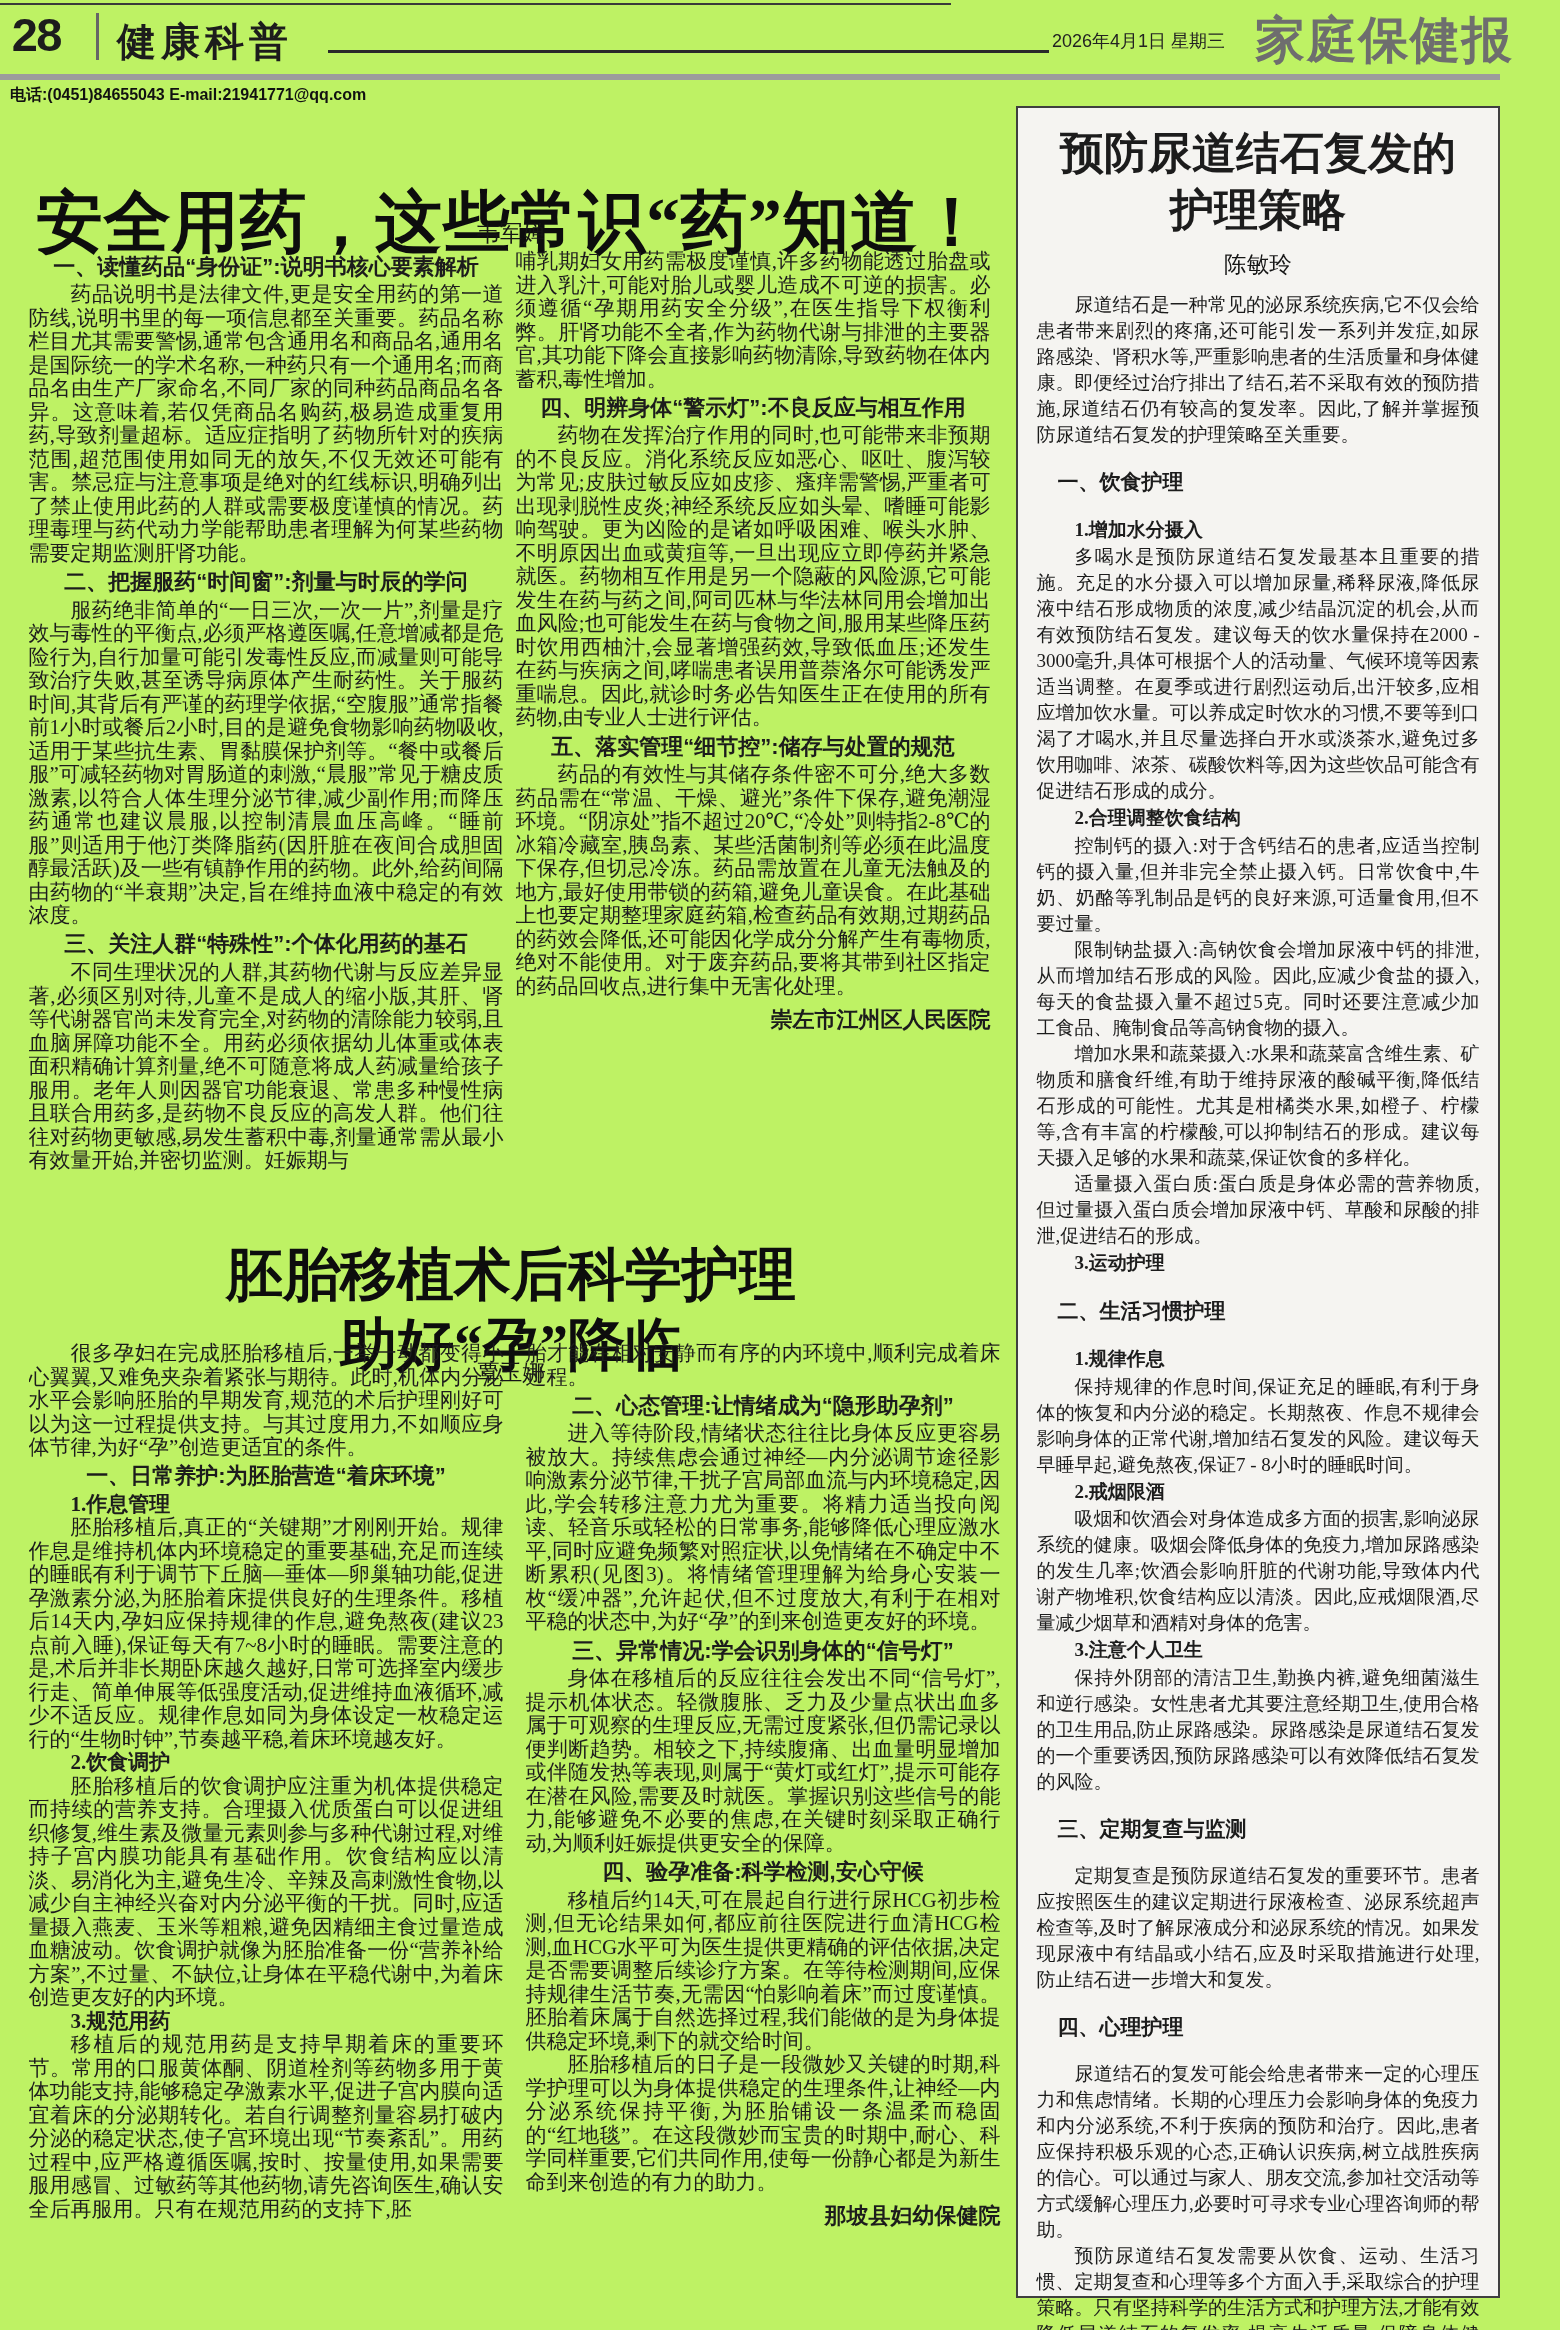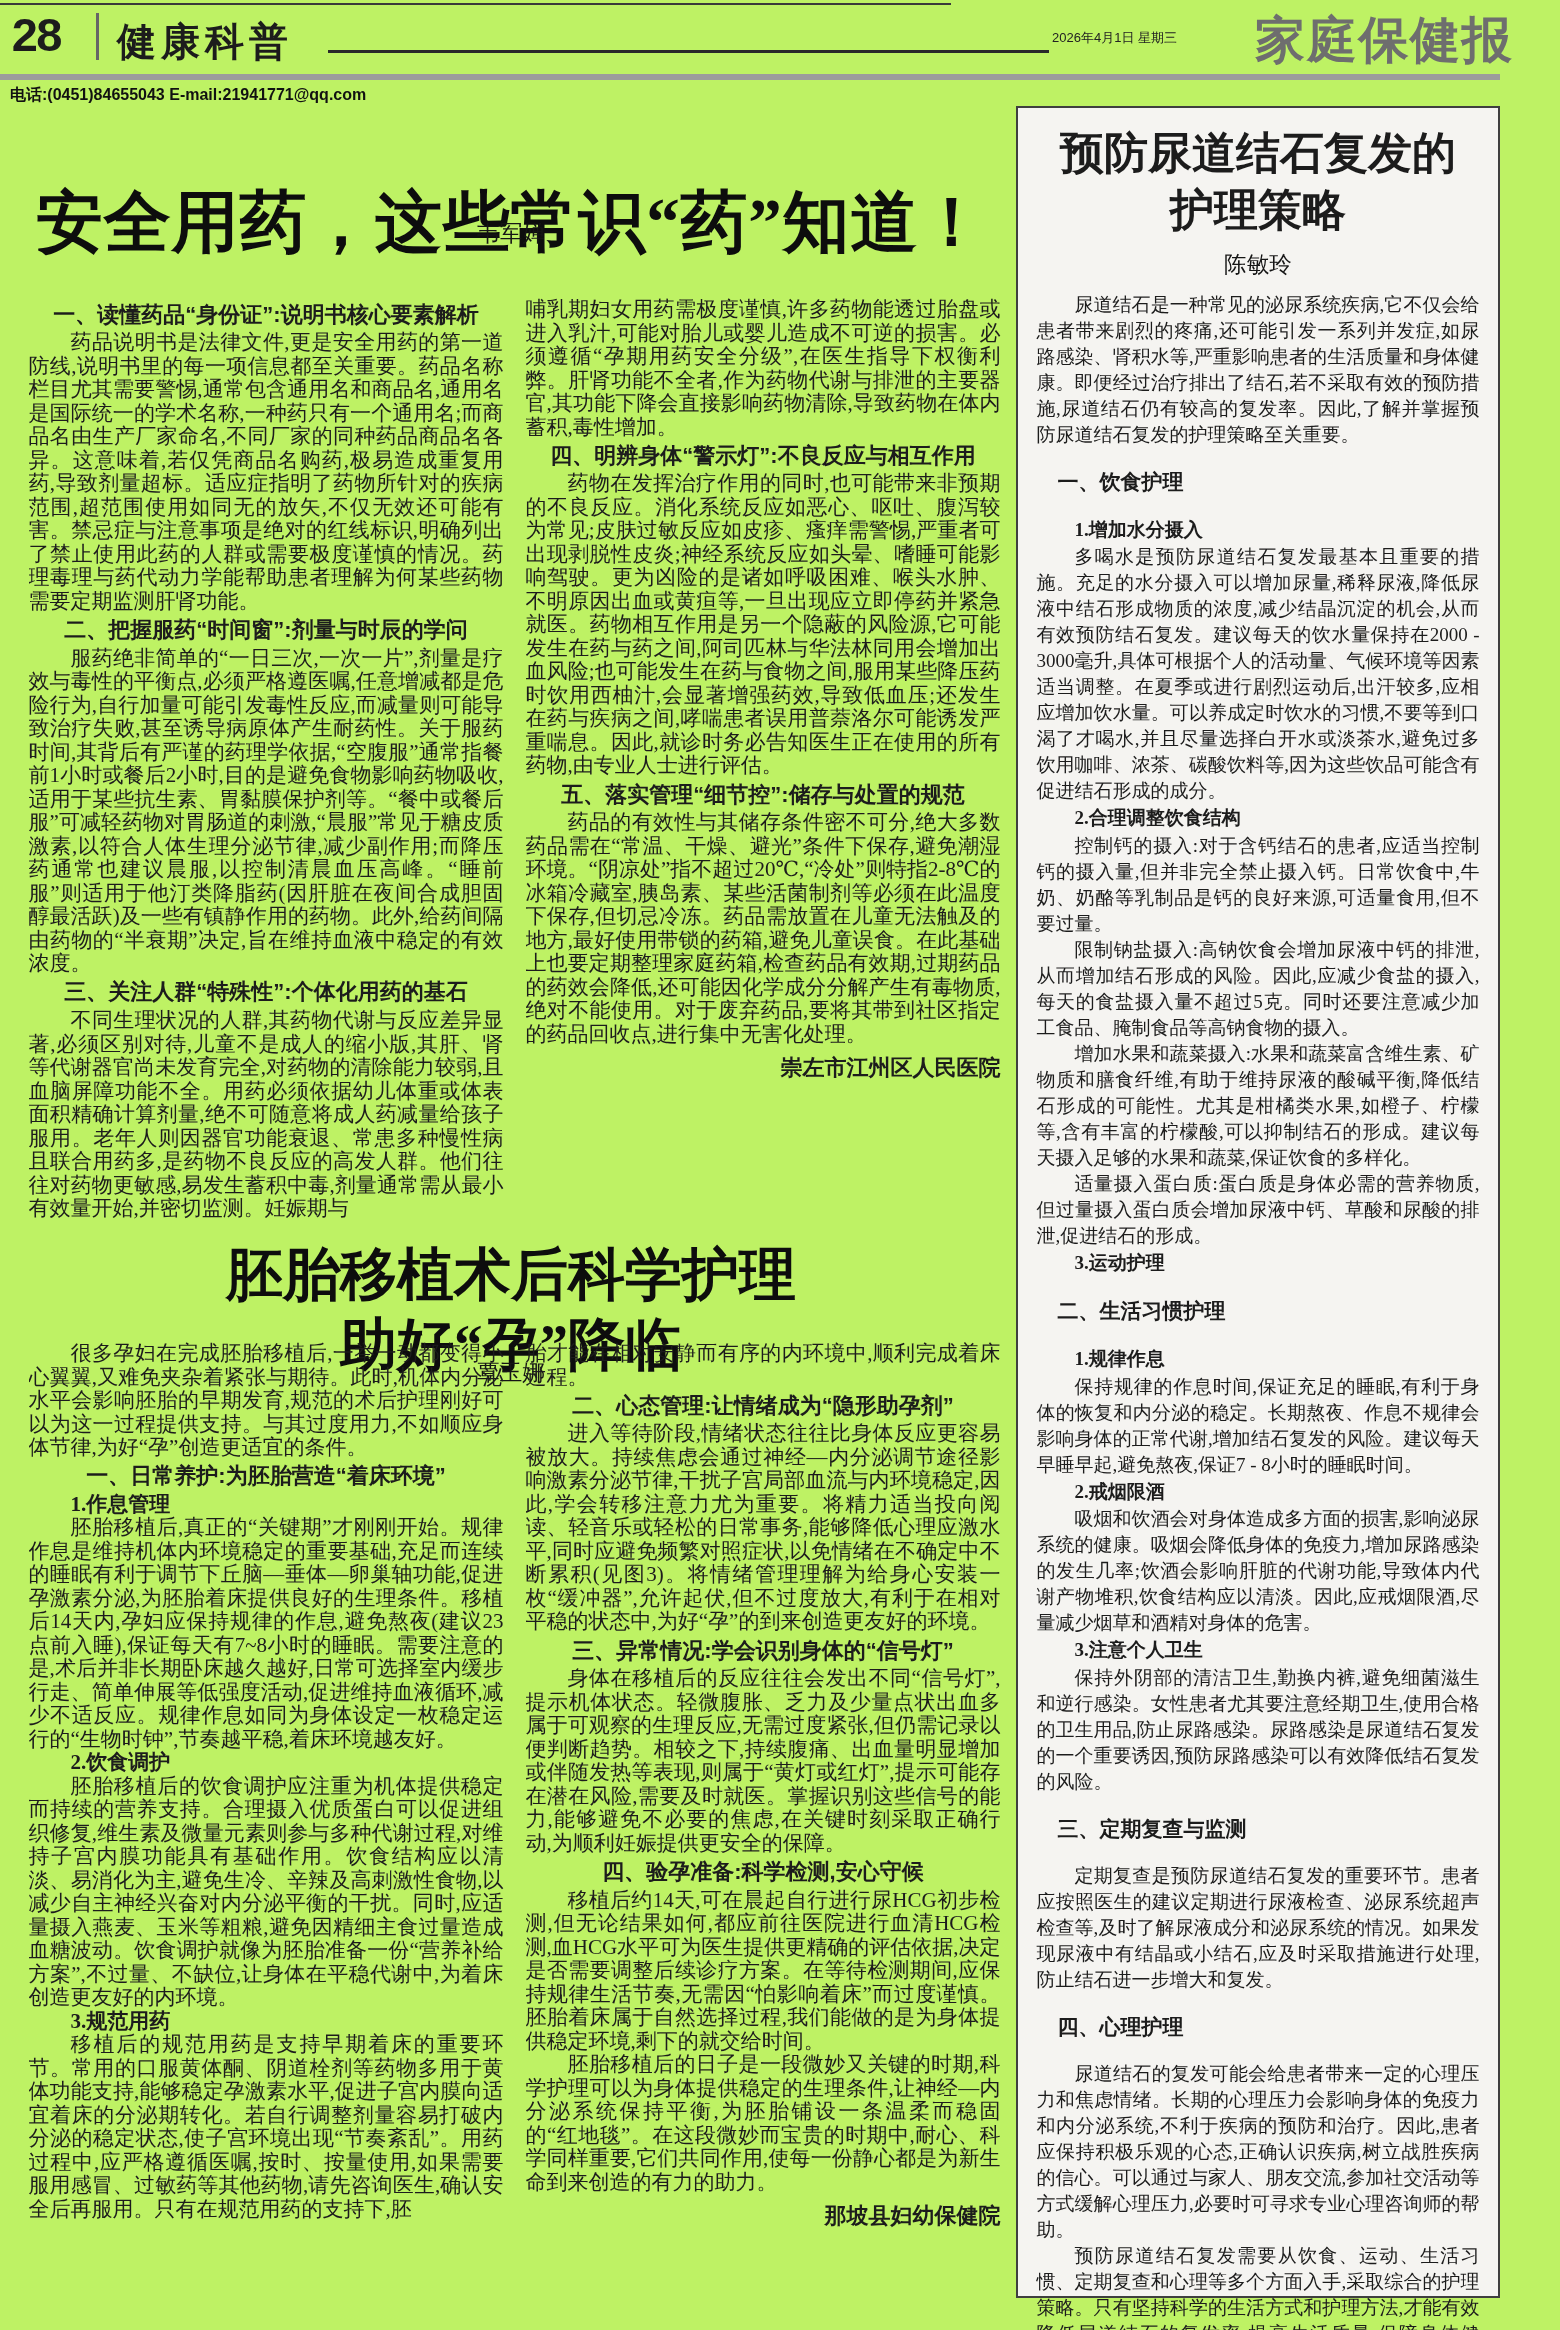--- a/index.html
+++ b/index.html
@@ -8,21 +8,21 @@
   .abs{position:absolute;}
 
   
   .top-hairline{left:0;top:3.4px;width:951px;height:1.7px;background:#3a3a3a;}
   .page-number{left:11.7px;top:6.7px;font-size:47px;font-weight:bold;
                font-family:"Liberation Sans","DejaVu Sans",sans-serif;letter-spacing:-1.7px;}
   .pn-bar{left:96px;top:13.4px;width:2.5px;height:47px;background:#666;}
   .section-title{left:117px;top:15px;font-size:39px;font-weight:bold;
                  font-family:"Liberation Sans",sans-serif;letter-spacing:5px;}
   .header-rule-thin{left:328px;top:50px;width:721px;height:2.5px;background:#2a2a2a;}
-  .issue-date{left:1052px;top:28.5px;font-size:13px;font-family:"Liberation Sans",sans-serif;color:#222;}
+  .issue-date{left:1052px;top:28.5px;font-size:18px;font-family:"Liberation Sans",sans-serif;color:#222;}
   .masthead{left:1255px;top:6.7px;font-size:50px;font-weight:900;color:#6e6e6e;letter-spacing:1.7px;
             font-family:"Liberation Sans",sans-serif;}
   .header-rule-gray{left:0;top:74px;width:1500px;height:5.9px;background:#9c9c9c;}
   .contact-line{left:10px;top:85px;font-size:16px;font-weight:bold;
                 font-family:"Liberation Sans",sans-serif;color:#111;}
 
   
   .a-title{font-weight:900;text-align:center;color:#0d0d0d;}
   .author{text-align:center;font-size:22.6px;color:#151515;}
   .cols{display:flex;overflow:hidden;}
@@ -32,21 +32,21 @@
   .blk.p,.blk.pc{text-align:justify;}
   .blk.p{text-indent:2em;}
   .blk.pc{text-indent:0;}
   .blk.h{font-family:"Liberation Sans","DejaVu Sans",sans-serif;font-weight:bold;text-align:center;}
   .blk.s{font-weight:bold;text-indent:2em;}
   .blk.sig{font-family:"Liberation Sans",sans-serif;font-weight:bold;text-align:right;margin-top:10px;}
 
   
   #a1-title{left:25px;top:132px;width:972px;font-size:67px;letter-spacing:0.8px;}
   #a1-author{left:25px;top:218px;width:972px;}
-  #a1-cols{left:28.5px;top:250px;width:972px;height:922px;gap:22px;margin-top:48px;}
+  #a1-cols{left:28.5px;top:250px;width:972px;height:922px;gap:12px;}
   .a1col{width:475px;}
   .a1 .blk,.a2 .blk{font-size:21px;line-height:23.5px;}
   .a1 .blk.h,.a2 .blk.h{font-size:22px;line-height:30px;margin:1.7px 0;}
   .a1 .blk.sig,.a2 .blk.sig{font-size:22px;}
 
   
   #a2-title{left:25px;top:1202px;width:972px;font-size:57px;line-height:1.22;}
   #a2-author{left:25px;top:1357px;width:972px;}
   #a2-cols{left:28.5px;top:1342px;width:972px;height:892px;gap:22px;}
 

